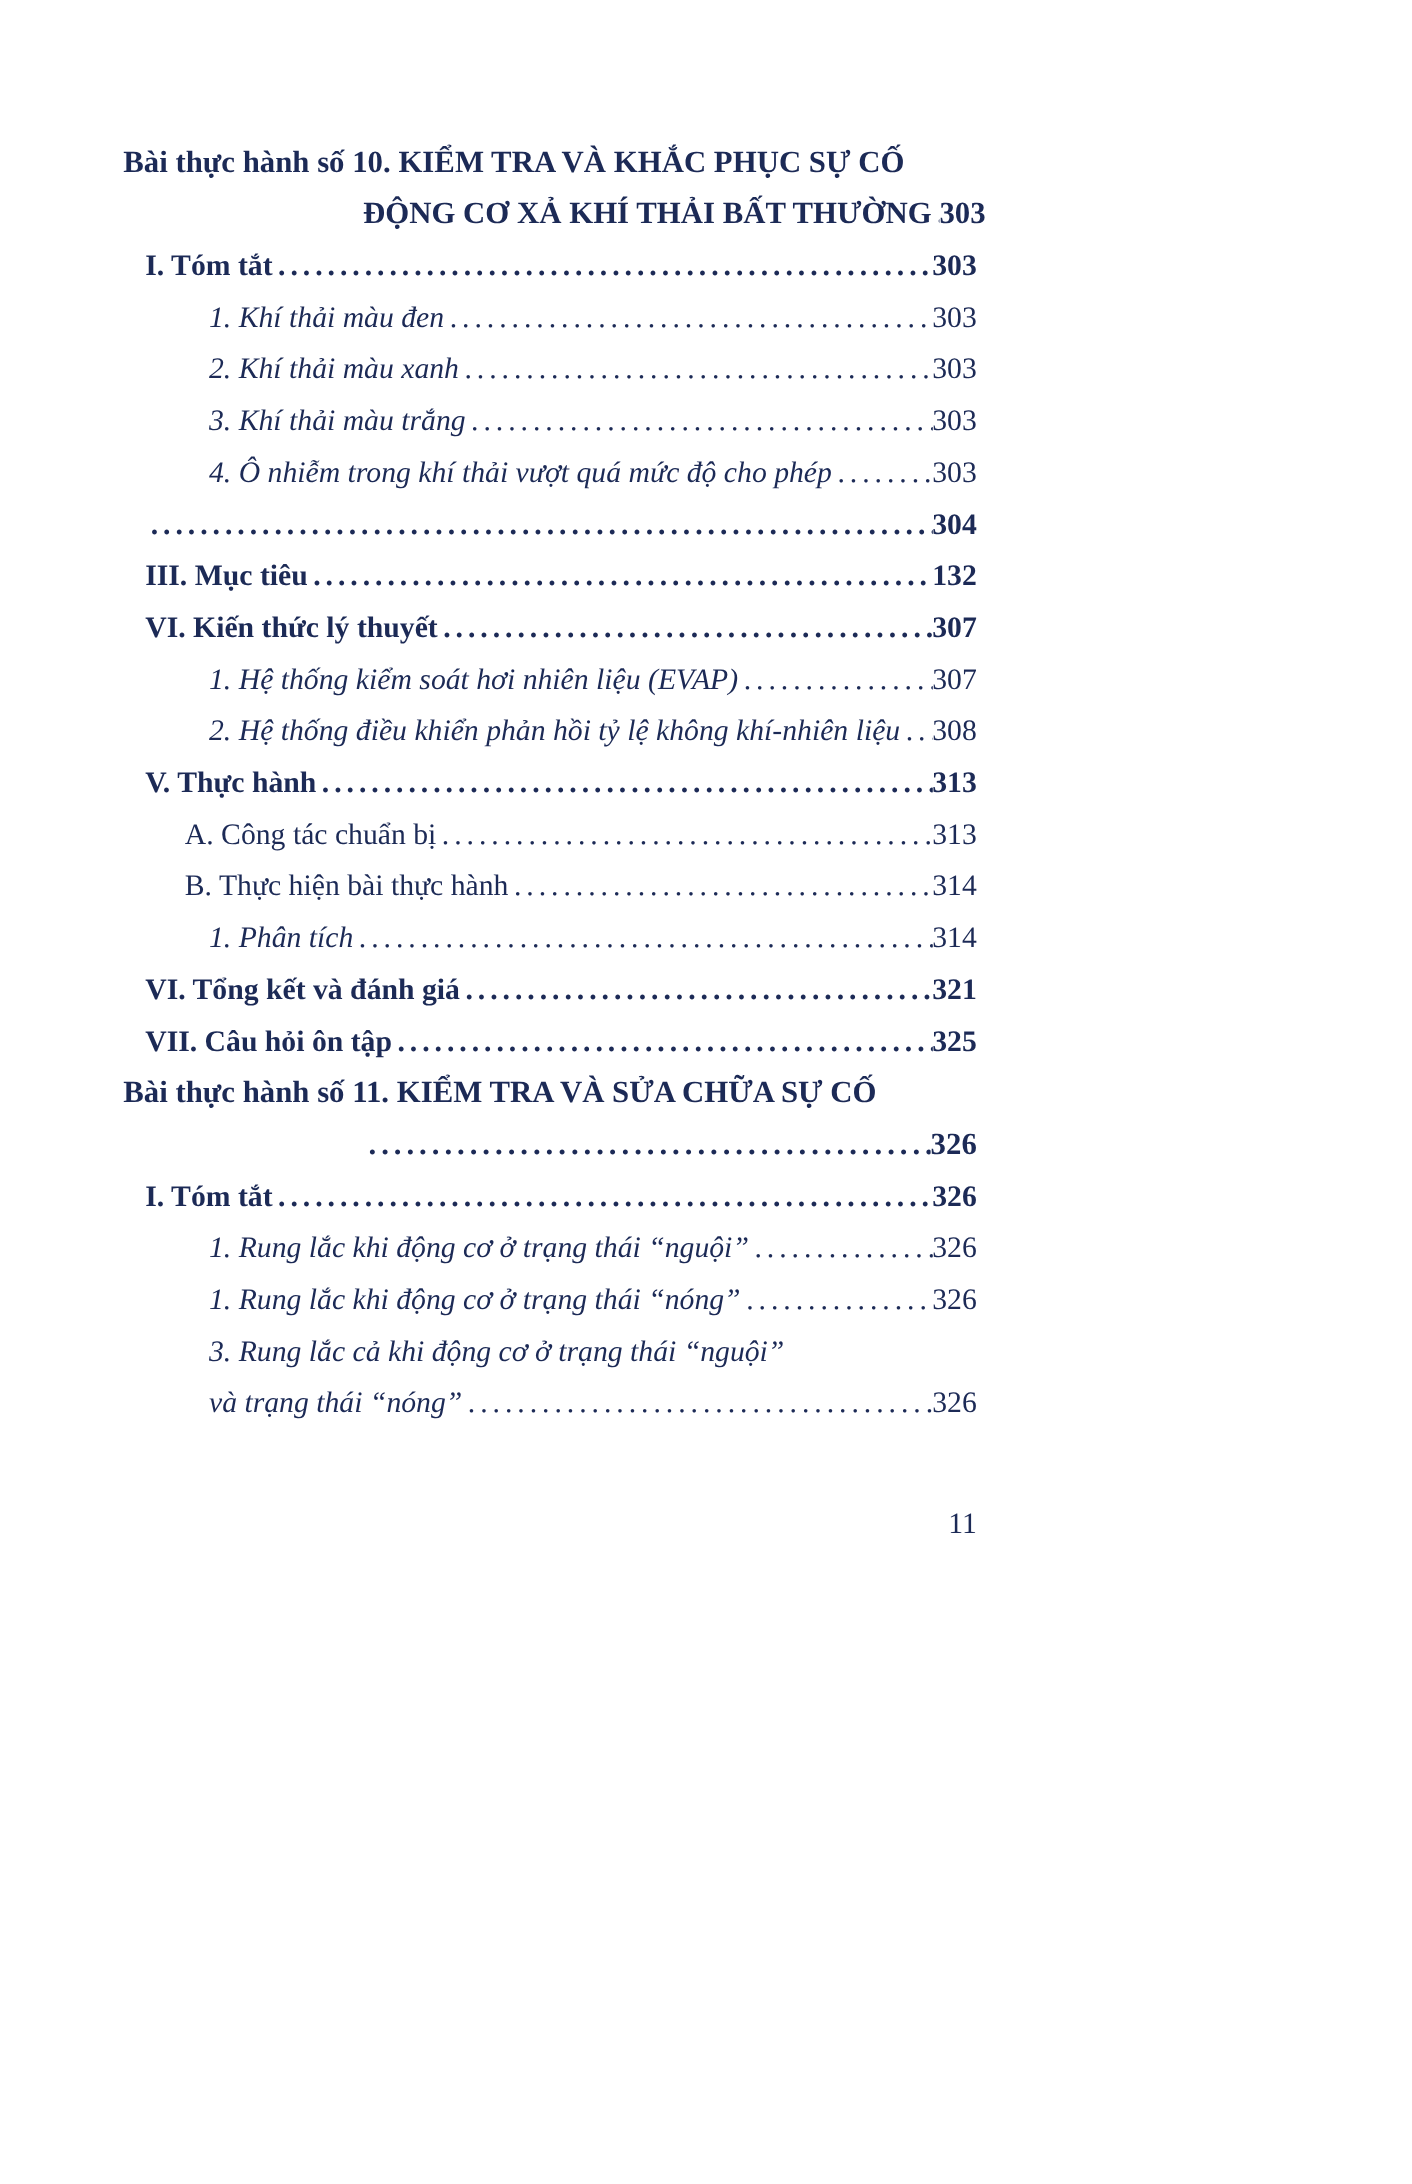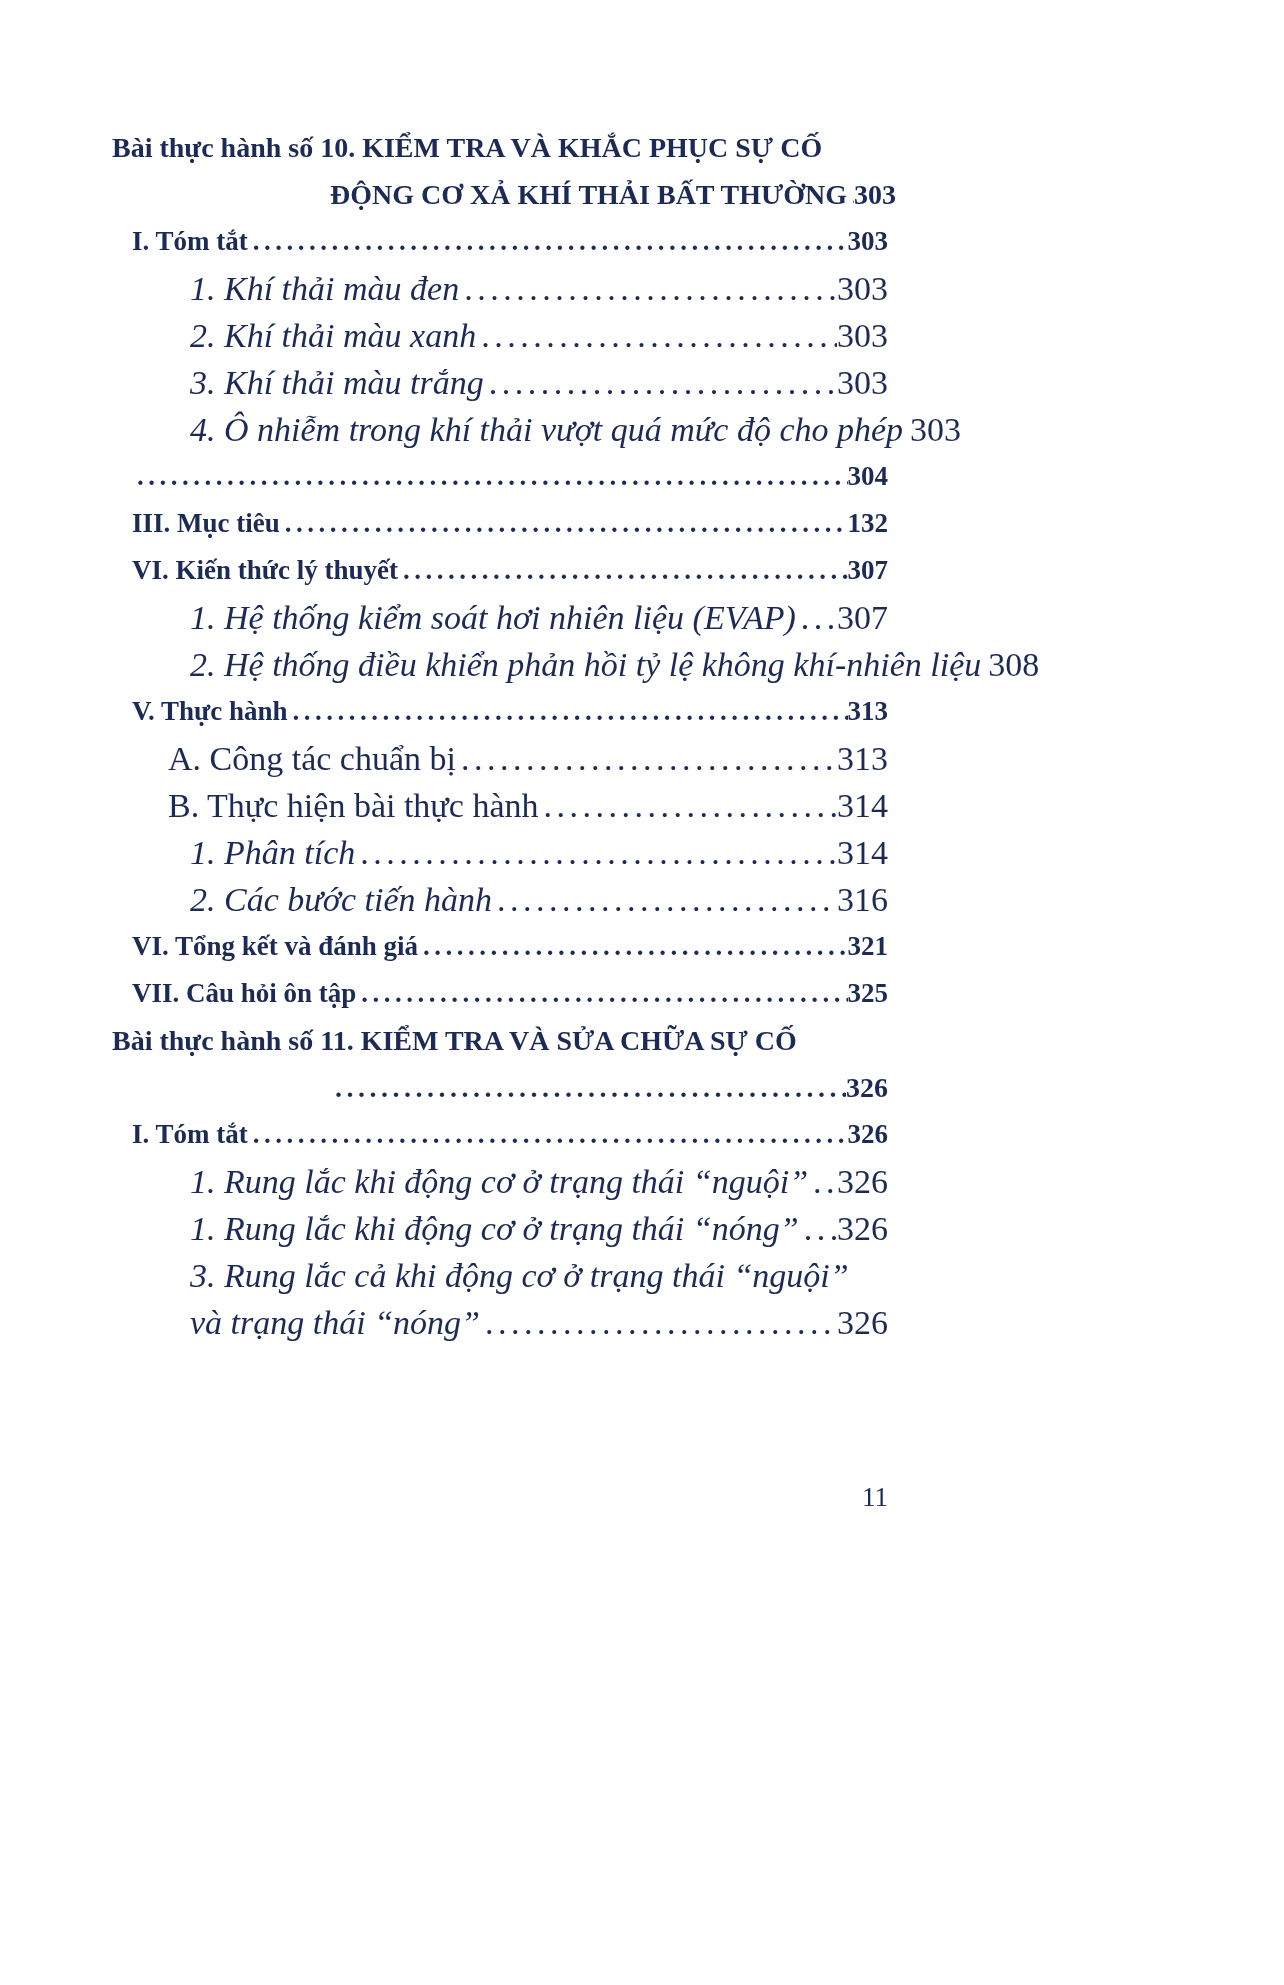--- a/index.html
+++ b/index.html
@@ -15,21 +15,21 @@
   .toc {
     position: absolute;
     left: 112px; top: 124px;
     width: 776px;
   }
   .row {
     display: flex;
     align-items: baseline;
     height: 47px;
     line-height: 47px;
-    font-size: 34px;
+    font-size: 27px;
     white-space: nowrap;
   }
   .label { white-space: nowrap; }
   .dots {
     flex: 1 1 auto;
     min-width: 0;
     overflow: hidden;
     white-space: nowrap;
     padding-left: 5px;
     padding-right: 2px;
@@ -46,21 +46,21 @@
   .s-italic  { font-style: italic; }
   .s-plain   { }
   
   .i-chapter  { margin-left: 0; }
   .i-chapter2 { margin-left: 218px; }
   .i-section  { margin-left: 20px; }
   .i-letter   { margin-left: 56px; }
   .i-sub      { margin-left: 78px; }
   .folio {
     position: absolute;
-    left: 112px; top: 1474px;
+    left: 112px; top: 1362px;
     width: 776px;
     text-align: right;
     font-size: 27px;
     line-height: 47px;
   }
 </style>
 </head>
 <body>
 
 <div class="sheet">
@@ -152,25 +152,20 @@
       <span class="dots"></span>
       <span class="pagenum">314</span>
     </div>
 
     <div class="row s-italic i-sub">
       <span class="label">1. Phân tích</span>
       <span class="dots"></span>
       <span class="pagenum">314</span>
     </div>
 
-    <div class="row s-italic i-sub">
-      <span class="label">2. Các bước tiến hành</span>
-      <span class="dots"></span>
-      <span class="pagenum">316</span>
-    </div>
 
     <div class="row s-bold i-section">
       <span class="label">VI. Tổng kết và đánh giá</span>
       <span class="dots"></span>
       <span class="pagenum">321</span>
     </div>
 
     <div class="row s-bold i-section">
       <span class="label">VII. Câu hỏi ôn tập</span>
       <span class="dots"></span>

